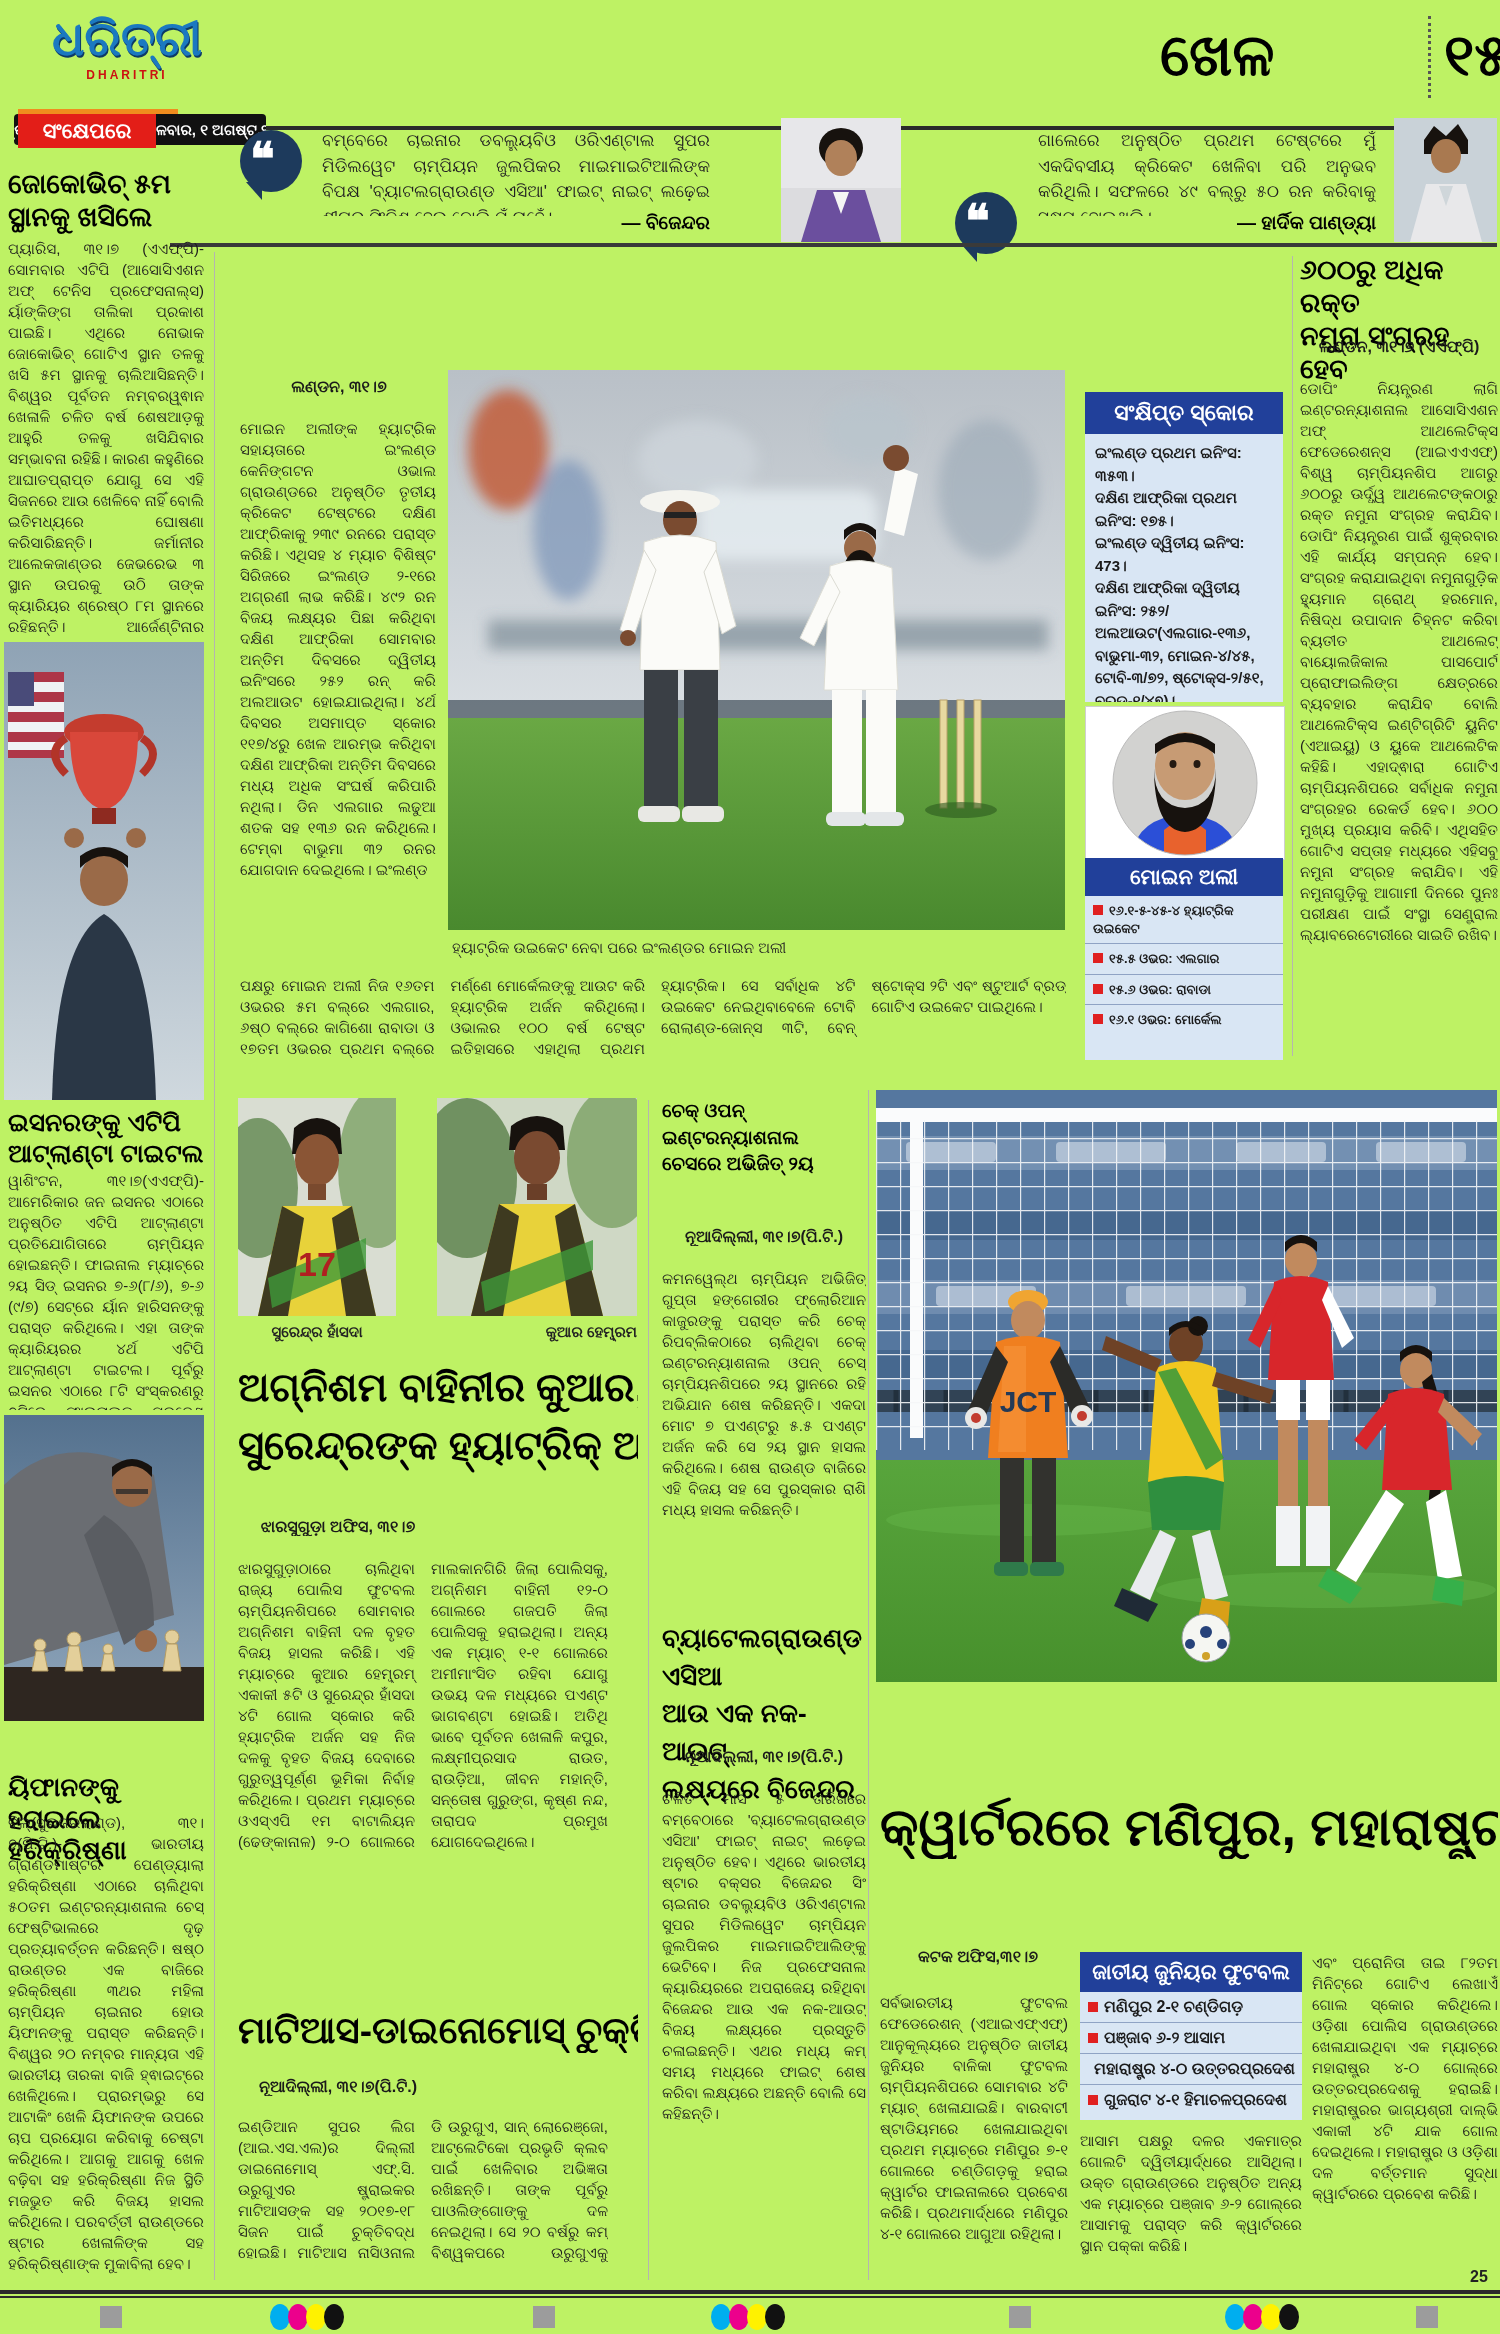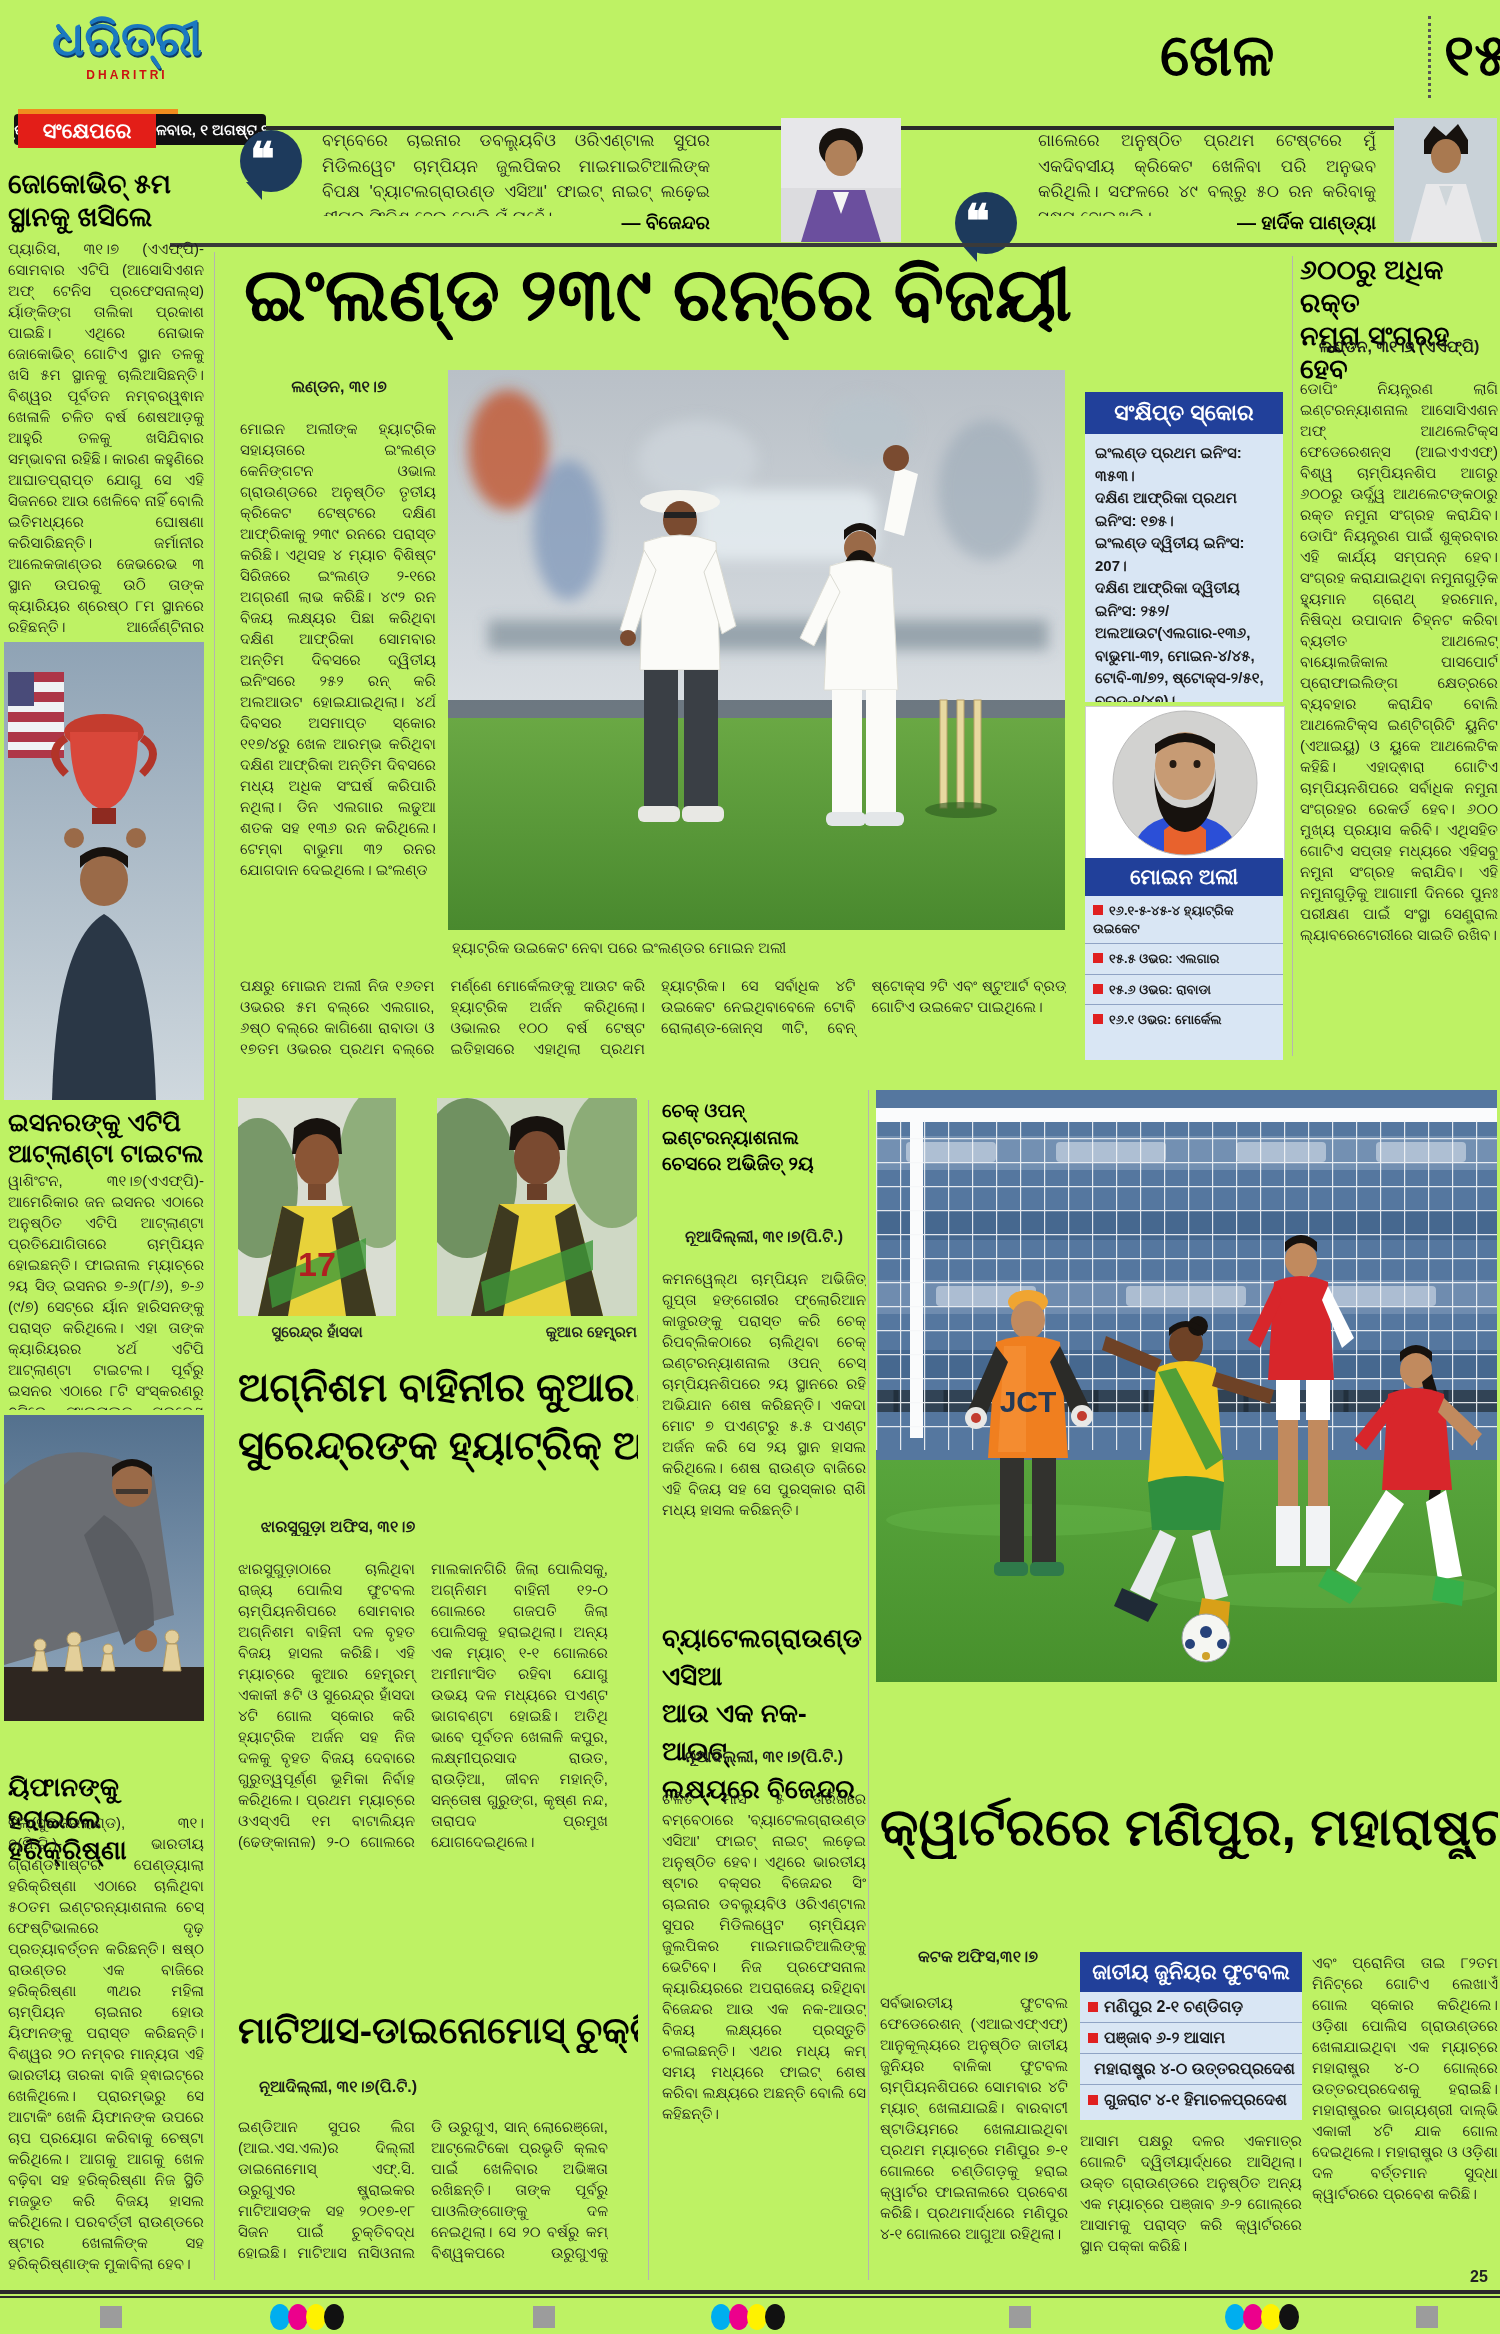--- a/index.html
+++ b/index.html
@@ -150,21 +150,20 @@
       </g>
     </svg>
   </div>
 
   <div class="abs head" style="left:8px;top:1772px;width:196px;font-size:26px;">
     <div>ୟିଫାନଙ୍କୁ ହରାଇଲେ</div>
     <div>ହରିକ୍ରିଷ୍ଣା</div>
   </div>
   <div class="abs body-txt" style="left:8px;top:1812px;width:196px;height:466px;">ବିଲ୍(ସୁଇଜରଲାଣ୍ଡ), ୩୧।୭(ପି.ଟି.)- ଭାରତୀୟ ଗ୍ରାଣ୍ଡମାଷ୍ଟର ପେଣ୍ଡ୍ୟାଲା ହରିକ୍ରିଷ୍ଣା ଏଠାରେ ଚାଲିଥିବା ୫୦ତମ ଇଣ୍ଟରନ୍ୟାଶନାଲ ଚେସ୍ ଫେଷ୍ଟିଭାଲରେ ଦୃଢ଼ ପ୍ରତ୍ୟାବର୍ତ୍ତନ କରିଛନ୍ତି। ଷଷ୍ଠ ରାଉଣ୍ଡର ଏକ ବାଜିରେ ହରିକ୍ରିଷ୍ଣା ୩ଥର ମହିଳା ଚାମ୍ପିୟନ ଚାଇନାର ହୋଉ ୟିଫାନଙ୍କୁ ପରାସ୍ତ କରିଛନ୍ତି। ବିଶ୍ୱର ୨୦ ନମ୍ବର ମାନ୍ୟତା ଏହି ଭାରତୀୟ ତାରକା ବାଜି ହ୍ଵାଇଟ୍‌ରେ ଖେଳିଥିଲେ। ପ୍ରାରମ୍ଭରୁ ସେ ଆଟାକିଂ ଖେଳି ୟିଫାନଙ୍କ ଉପରେ ଚାପ ପ୍ରୟୋଗ କରିବାକୁ ଚେଷ୍ଟା କରିଥିଲେ। ଆଗକୁ ଆଗକୁ ଖେଳ ବଢ଼ିବା ସହ ହରିକ୍ରିଷ୍ଣା ନିଜ ସ୍ଥିତି ମଜଭୁତ କରି ବିଜୟ ହାସଲ କରିଥିଲେ। ପରବର୍ତ୍ତୀ ରାଉଣ୍ଡରେ ଷ୍ଟାର ଖେଳାଳିଙ୍କ ସହ ହରିକ୍ରିଷ୍ଣାଙ୍କ ମୁକାବିଲା ହେବ।</div>
 
-  <div class="abs head" style="left:244px;top:250px;width:1036px;font-size:74px;white-space:nowrap;overflow:hidden;">ଇଂଲଣ୍ଡ ୨୩୯ ରନ୍‌ରେ ବିଜୟୀ</div>
   <div class="abs dl" style="left:244px;top:378px;width:190px;"><span>ଲଣ୍ଡନ, ୩୧।୭</span></div>
   <div class="abs body-txt" style="left:240px;top:418px;width:196px;height:512px;">ମୋଇନ ଅଲୀଙ୍କ ହ୍ୟାଟ୍ରିକ ସହାୟତାରେ ଇଂଲଣ୍ଡ କେନିଙ୍ଗଟନ ଓଭାଲ ଗ୍ରାଉଣ୍ଡରେ ଅନୁଷ୍ଠିତ ତୃତୀୟ କ୍ରିକେଟ ଟେଷ୍ଟରେ ଦକ୍ଷିଣ ଆଫ୍ରିକାକୁ ୨୩୯ ରନରେ ପରାସ୍ତ କରିଛି। ଏଥିସହ ୪ ମ୍ୟାଚ ବିଶିଷ୍ଟ ସିରିଜରେ ଇଂଲଣ୍ଡ ୨-୧ରେ ଅଗ୍ରଣୀ ଲାଭ କରିଛି। ୪୯୨ ରନ ବିଜୟ ଲକ୍ଷ୍ୟର ପିଛା କରିଥିବା ଦକ୍ଷିଣ ଆଫ୍ରିକା ସୋମବାର ଅନ୍ତିମ ଦିବସରେ ଦ୍ୱିତୀୟ ଇନିଂସରେ ୨୫୨ ରନ୍ କରି ଅଲଆଉଟ ହୋଇଯାଇଥିଲା। ୪ର୍ଥ ଦିବସର ଅସମାପ୍ତ ସ୍କୋର ୧୧୭/୪ରୁ ଖେଳ ଆରମ୍ଭ କରିଥିବା ଦକ୍ଷିଣ ଆଫ୍ରିକା ଅନ୍ତିମ ଦିବସରେ ମଧ୍ୟ ଅଧିକ ସଂଘର୍ଷ କରିପାରି ନଥିଲା। ଡିନ ଏଲଗାର ଲଢୁଆ ଶତକ ସହ ୧୩୬ ରନ କରିଥିଲେ। ଟେମ୍ବା ବାଭୁମା ୩୨ ରନର ଯୋଗଦାନ ଦେଇଥିଲେ। ଇଂଲଣ୍ଡ</div>
 
   <div class="abs photo" style="left:448px;top:370px;width:617px;height:560px;">
     <svg width="617" height="560" viewBox="0 0 617 560">
       <defs>
         <linearGradient id="st" x1="0" y1="0" x2="0" y2="1">
             <stop offset="0" stop-color="#b9c0c7"></stop>
             <stop offset="1" stop-color="#dde2e6"></stop>
           </linearGradient>
@@ -222,21 +221,21 @@
       </g>
     </svg>
   </div>
   <div class="abs caption" style="left:452px;top:938px;width:612px;height:26px;">ହ୍ୟାଟ୍ରିକ ଉଇକେଟ ନେବା ପରେ ଇଂଲଣ୍ଡର ମୋଇନ ଅଲୀ</div>
   <div class="abs body-txt" style="left:240px;top:975px;width:826px;height:102px;column-count:4;column-gap:16px;">ପକ୍ଷରୁ ମୋଇନ ଅଲୀ ନିଜ ୧୬ତମ ଓଭରର ୫ମ ବଲ୍‌ରେ ଏଲଗାର, ୬ଷ୍ଠ ବଲ୍‌ରେ କାଗିଶୋ ରାବାଡା ଓ ୧୭ତମ ଓଭରର ପ୍ରଥମ ବଲ୍‌ରେ ମର୍ଣ୍ଣେ ମୋର୍କେଲଙ୍କୁ ଆଉଟ କରି ହ୍ୟାଟ୍ରିକ ଅର୍ଜନ କରିଥିଲୋ। ଓଭାଲର ୧୦୦ ବର୍ଷ ଟେଷ୍ଟ ଇତିହାସରେ ଏହାଥିଲା ପ୍ରଥମ ହ୍ୟାଟ୍ରିକ। ସେ ସର୍ବାଧିକ ୪ଟି ଉଇକେଟ ନେଇଥିବାବେଳେ ଟୋବି ରୋଲାଣ୍ଡ-ଜୋନ୍ସ ୩ଟି, ବେନ୍ ଷ୍ଟୋକ୍ସ ୨ଟି ଏବଂ ଷ୍ଟୁଆର୍ଟ ବ୍ରଡ୍ ଗୋଟିଏ ଉଇକେଟ ପାଇଥିଲେ।</div>
 
   <div class="abs navy-bar" style="left:1085px;top:392px;width:198px;height:42px;font-size:22px;line-height:42px;">ସଂକ୍ଷିପ୍ତ ସ୍କୋର</div>
   <div class="abs ltblue" style="left:1085px;top:434px;width:198px;height:268px;padding:8px 10px;box-sizing:border-box;overflow:hidden;">
     <div class="score-line">ଇଂଲଣ୍ଡ ପ୍ରଥମ ଇନିଂସ: ୩୫୩।</div>
     <div class="score-line">ଦକ୍ଷିଣ ଆଫ୍ରିକା ପ୍ରଥମ ଇନିଂସ: ୧୭୫।</div>
-    <div class="score-line">ଇଂଲଣ୍ଡ ଦ୍ୱିତୀୟ ଇନିଂସ: 207।</div>
+    <div class="score-line">ଇଂଲଣ୍ଡ ଦ୍ୱିତୀୟ ଇନିଂସ: 473।</div>
     <div class="score-line">ଦକ୍ଷିଣ ଆଫ୍ରିକା ଦ୍ୱିତୀୟ ଇନିଂସ: ୨୫୨/ଅଲଆଉଟ(ଏଲଗାର-୧୩୬, ବାଭୁମା-୩୨, ମୋଇନ-୪/୪୫, ଟୋବି-୩/୭୨, ଷ୍ଟୋକ୍ସ-୨/୫୧, ବ୍ରଡ୍-୧/୪୭)।</div>
   </div>
 
   <div class="abs" style="left:1085px;top:706px;width:198px;height:152px;background:#fff;border:1px solid #cfcfcf;display:flex;align-items:center;justify-content:center;">
     <svg width="146" height="146" viewBox="0 0 146 146">
       <defs>
           <clipPath id="mc">
             <circle cx="73" cy="73" r="72"></circle>
           </clipPath>
         </defs>

